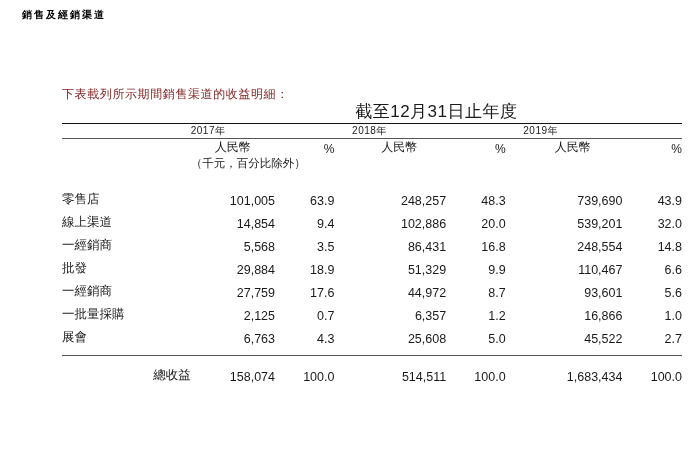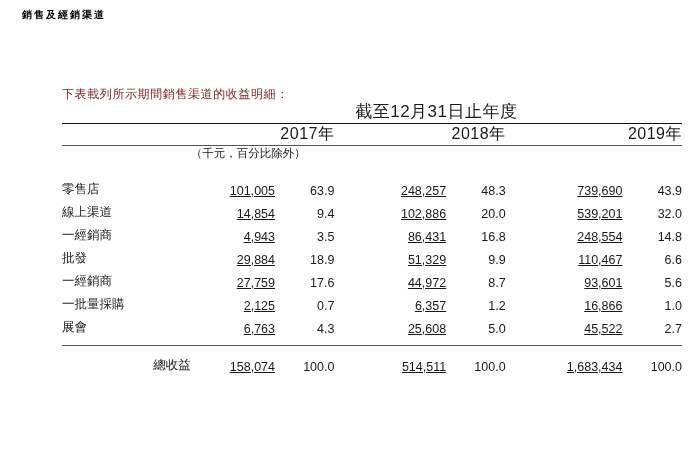--- a/index.html
+++ b/index.html
@@ -54,39 +54,38 @@
   .lbl {
     text-align: left;
     padding-left: 2px;
     white-space: nowrap;
   }
   .num {
     text-align: right;
     padding-right: 4px;
     white-space: nowrap;
     font-variant-numeric: tabular-nums;
-    text-decoration: underline;
   }
   .pct {
     text-align: right;
     padding-right: 4px;
     white-space: nowrap;
     font-variant-numeric: tabular-nums;
   }
   .hdr-span {
     text-align: center;
     font-weight: bold;
     font-size: 17px;
     letter-spacing: 0.5px;
     padding-bottom: 5px;
   }
   .yr {
-    text-align: right;
+    text-align: left;
     font-weight: bold;
-    font-size: 16px;
+    font-size: 10px;
     padding-top: 6px;
     padding-bottom: 6px;
     letter-spacing: 0.5px;
   }
   .sub-rmb {
     text-align: center;
     font-size: 12px;
     padding-top: 5px;
     padding-bottom: 2px;
   }
@@ -175,20 +174,31 @@
       </tr>
       <tr class="rule-thin">
         <td></td>
         <td colspan="2"></td>
         <td></td>
         <td colspan="2"></td>
         <td></td>
         <td colspan="2"></td>
       </tr>
 
+      <tr>
+        <td></td>
+        <td class="sub-rmb">人民幣</td>
+        <td class="sub-pct">%</td>
+        <td></td>
+        <td class="sub-rmb">人民幣</td>
+        <td class="sub-pct">%</td>
+        <td></td>
+        <td class="sub-rmb">人民幣</td>
+        <td class="sub-pct">%</td>
+      </tr>
 
       <tr>
         <td></td>
         <td class="unit-note" colspan="5">（千元，百分比除外）</td>
         <td></td>
         <td></td>
         <td></td>
       </tr>
 
       <tr class="spacer-md">
@@ -214,21 +224,21 @@
         <td></td>
         <td class="num">102,886</td>
         <td class="pct">20.0</td>
         <td></td>
         <td class="num">539,201</td>
         <td class="pct">32.0</td>
       </tr>
 
       <tr class="data-row">
         <td class="lbl">一經銷商</td>
-        <td class="num">4,943</td>
+        <td class="num">5,568</td>
         <td class="pct">3.5</td>
         <td></td>
         <td class="num">86,431</td>
         <td class="pct">16.8</td>
         <td></td>
         <td class="num">248,554</td>
         <td class="pct">14.8</td>
       </tr>
 
       <tr class="data-row">

